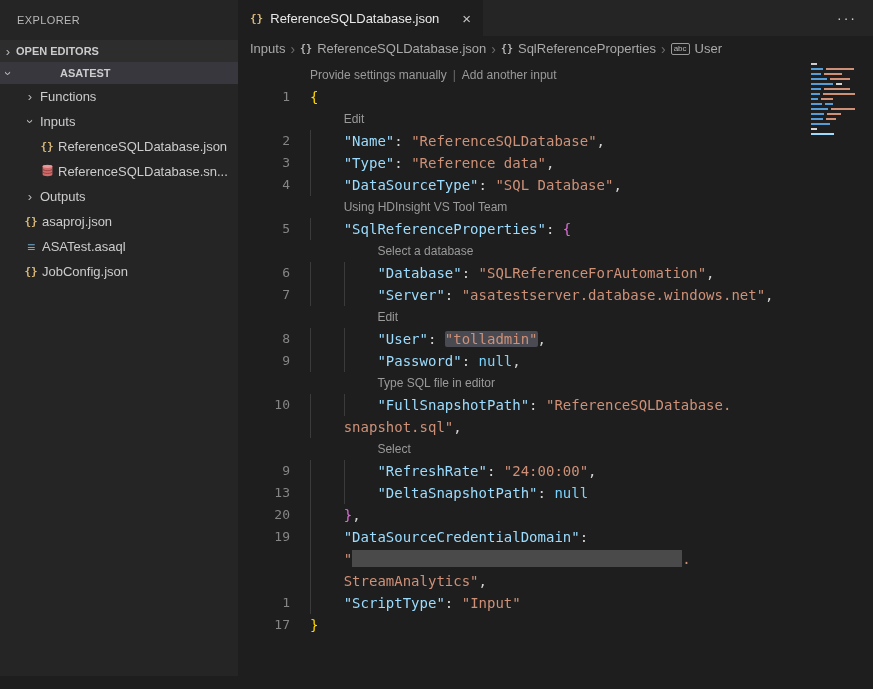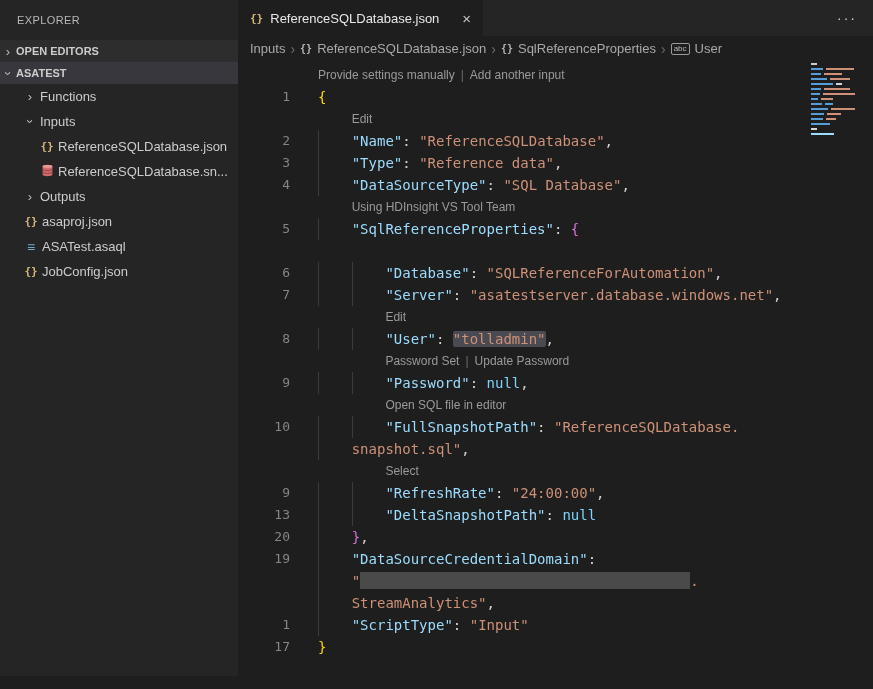--- a/index.html
+++ b/index.html
@@ -5,21 +5,21 @@
   * { margin:0; padding:0; box-sizing:border-box; }
   html,body { width:873px; height:689px; overflow:hidden; }
   body { background:#1e1e1e; font-family:"Liberation Sans",sans-serif; color:#cccccc; }
   .app { display:flex; width:873px; height:676px; }
 
   
   .sidebar { width:238px; flex:none; background:#252526; font-size:13px; }
   .sidebar-title { height:40px; line-height:40px; padding-left:17px; font-size:11px; color:#b8b8b8; letter-spacing:.4px; }
   .section { height:22px; display:flex; align-items:center; font-weight:bold; font-size:11px; color:#cccccc; cursor:pointer; }
   .sec-open { background:#2d2d2e; }
-  .sec-ws { background:#37373d; }
+  .sec-ws { background:#37373d;gap:44px; }
   .chev { display:inline-block; width:16px; text-align:center; font-size:13px; color:#b8b8b8; font-weight:normal; }
   .chev.expanded { transform:rotate(90deg); }
   .tree-item { height:25px; display:flex; align-items:center; cursor:pointer; color:#cccccc; white-space:nowrap; }
   .tree-icon { display:inline-block; width:18px; text-align:center; flex:none; }
   .icon-braces-glyph { color:#d8b878; font-family:"DejaVu Sans Mono",monospace; font-size:11px; font-weight:bold; }
   .icon-asaql-glyph { color:#6fa8c9; font-size:14px; }
   .tree-label { margin-left:2px; }
 
   
   .editor-col { flex:1; display:flex; flex-direction:column; background:#1e1e1e; min-width:0; }
@@ -32,21 +32,21 @@
   .breadcrumbs { height:25px; flex:none; display:flex; align-items:center; padding-left:12px; font-size:13px; color:#a9a9a9; }
   .bc-item { display:flex; align-items:center; gap:5px; cursor:pointer; }
   .bc-sep { color:#6e6e6e; margin:0 5px; font-size:14px; }
   .bc-braces { color:#b8b8b8; font-family:"DejaVu Sans Mono",monospace; font-size:10px; font-weight:bold; }
   .bc-abc { border:1px solid #9a9a9a; border-radius:2px; font-size:8px; line-height:10px; padding:0 2px; color:#b8b8b8; }
 
   
   .code-area { position:relative; flex:1; overflow:hidden; font-family:"DejaVu Sans Mono",monospace; font-size:14px; padding-top:3px; }
   .row { display:flex; height:22px; line-height:22px; }
   .gutter { width:52px; flex:none; text-align:right; color:#858585; font-size:13px; }
-  .content { margin-left:28px; white-space:pre; }
+  .content { margin-left:20px; white-space:pre; }
   .row.lens .content { font-family:"Liberation Sans",sans-serif; font-size:12px; color:#9a9a9a; }
   .lens-link { cursor:pointer; }
   .lens-sep { color:#6c6c6c; margin:0 6px; }
   .ind { display:inline-block; width:33.7px; height:22px; border-left:1px solid #3b3b3b; vertical-align:top; }
   .tok-key { color:#9cdcfe; }
   .tok-str { color:#ce9178; }
   .tok-pun { color:#d4d4d4; }
   .tok-kw  { color:#7dd3fc; }
   .tok-b1  { color:#ffd700; }
   .tok-b2  { color:#da70d6; }
@@ -177,48 +177,45 @@
           <div class="row lens">
             <div class="gutter"></div>
             <div class="content" style="padding-left: 33.7px;"><span class="lens-link">Using HDInsight VS Tool Team</span></div>
           </div>
           <div class="row code">
             <div class="gutter">5</div>
             <div class="content"><span class="ind"></span><span class="tok-key">"SqlReferenceProperties"</span><span class="tok-pun">: </span><span class="tok-b2">{</span></div>
           </div>
           <div class="row lens">
             <div class="gutter"></div>
+            <div class="content" style="padding-left: 67.4px;"><span class="lens-link">Select a database</span></div>
           </div>
           <div class="row code">
             <div class="gutter">6</div>
             <div class="content"><span class="ind"></span><span class="ind"></span><span class="tok-key">"Database"</span><span class="tok-pun">: </span><span class="tok-str">"SQLReferenceForAutomation"</span><span class="tok-pun">,</span></div>
           </div>
           <div class="row code">
             <div class="gutter">7</div>
             <div class="content"><span class="ind"></span><span class="ind"></span><span class="tok-key">"Server"</span><span class="tok-pun">: </span><span class="tok-str">"asatestserver.database.windows.net"</span><span class="tok-pun">,</span></div>
           </div>
           <div class="row lens">
             <div class="gutter"></div>
             <div class="content" style="padding-left: 67.4px;"><span class="lens-link">Edit</span></div>
           </div>
           <div class="row code">
             <div class="gutter">8</div>
             <div class="content"><span class="ind"></span><span class="ind"></span><span class="tok-key">"User"</span><span class="tok-pun">: </span><span class="tok-str hl">"tolladmin"</span><span class="tok-pun">,</span></div>
           </div>
-          <div class="row lens">
-            <div class="gutter"></div>
-            <div class="content" style="padding-left: 67.4px;"><span class="lens-link">Password Set</span><span class="lens-sep">|</span><span class="lens-link">Update Password</span></div>
-          </div>
           <div class="row code">
             <div class="gutter">9</div>
             <div class="content"><span class="ind"></span><span class="ind"></span><span class="tok-key">"Password"</span><span class="tok-pun">: </span><span class="tok-kw">null</span><span class="tok-pun">,</span></div>
           </div>
           <div class="row lens">
             <div class="gutter"></div>
-            <div class="content" style="padding-left: 67.4px;"><span class="lens-link">Open SQL file in editor</span></div>
+            <div class="content" style="padding-left: 67.4px;"><span class="lens-link">Type SQL file in editor</span></div>
           </div>
           <div class="row code">
             <div class="gutter">10</div>
             <div class="content"><span class="ind"></span><span class="ind"></span><span class="tok-key">"FullSnapshotPath"</span><span class="tok-pun">: </span><span class="tok-str">"ReferenceSQLDatabase.</span></div>
           </div>
           <div class="row code">
             <div class="gutter"></div>
             <div class="content"><span class="ind"></span><span class="tok-str">snapshot.sql"</span><span class="tok-pun">,</span></div>
           </div>
           <div class="row lens">

